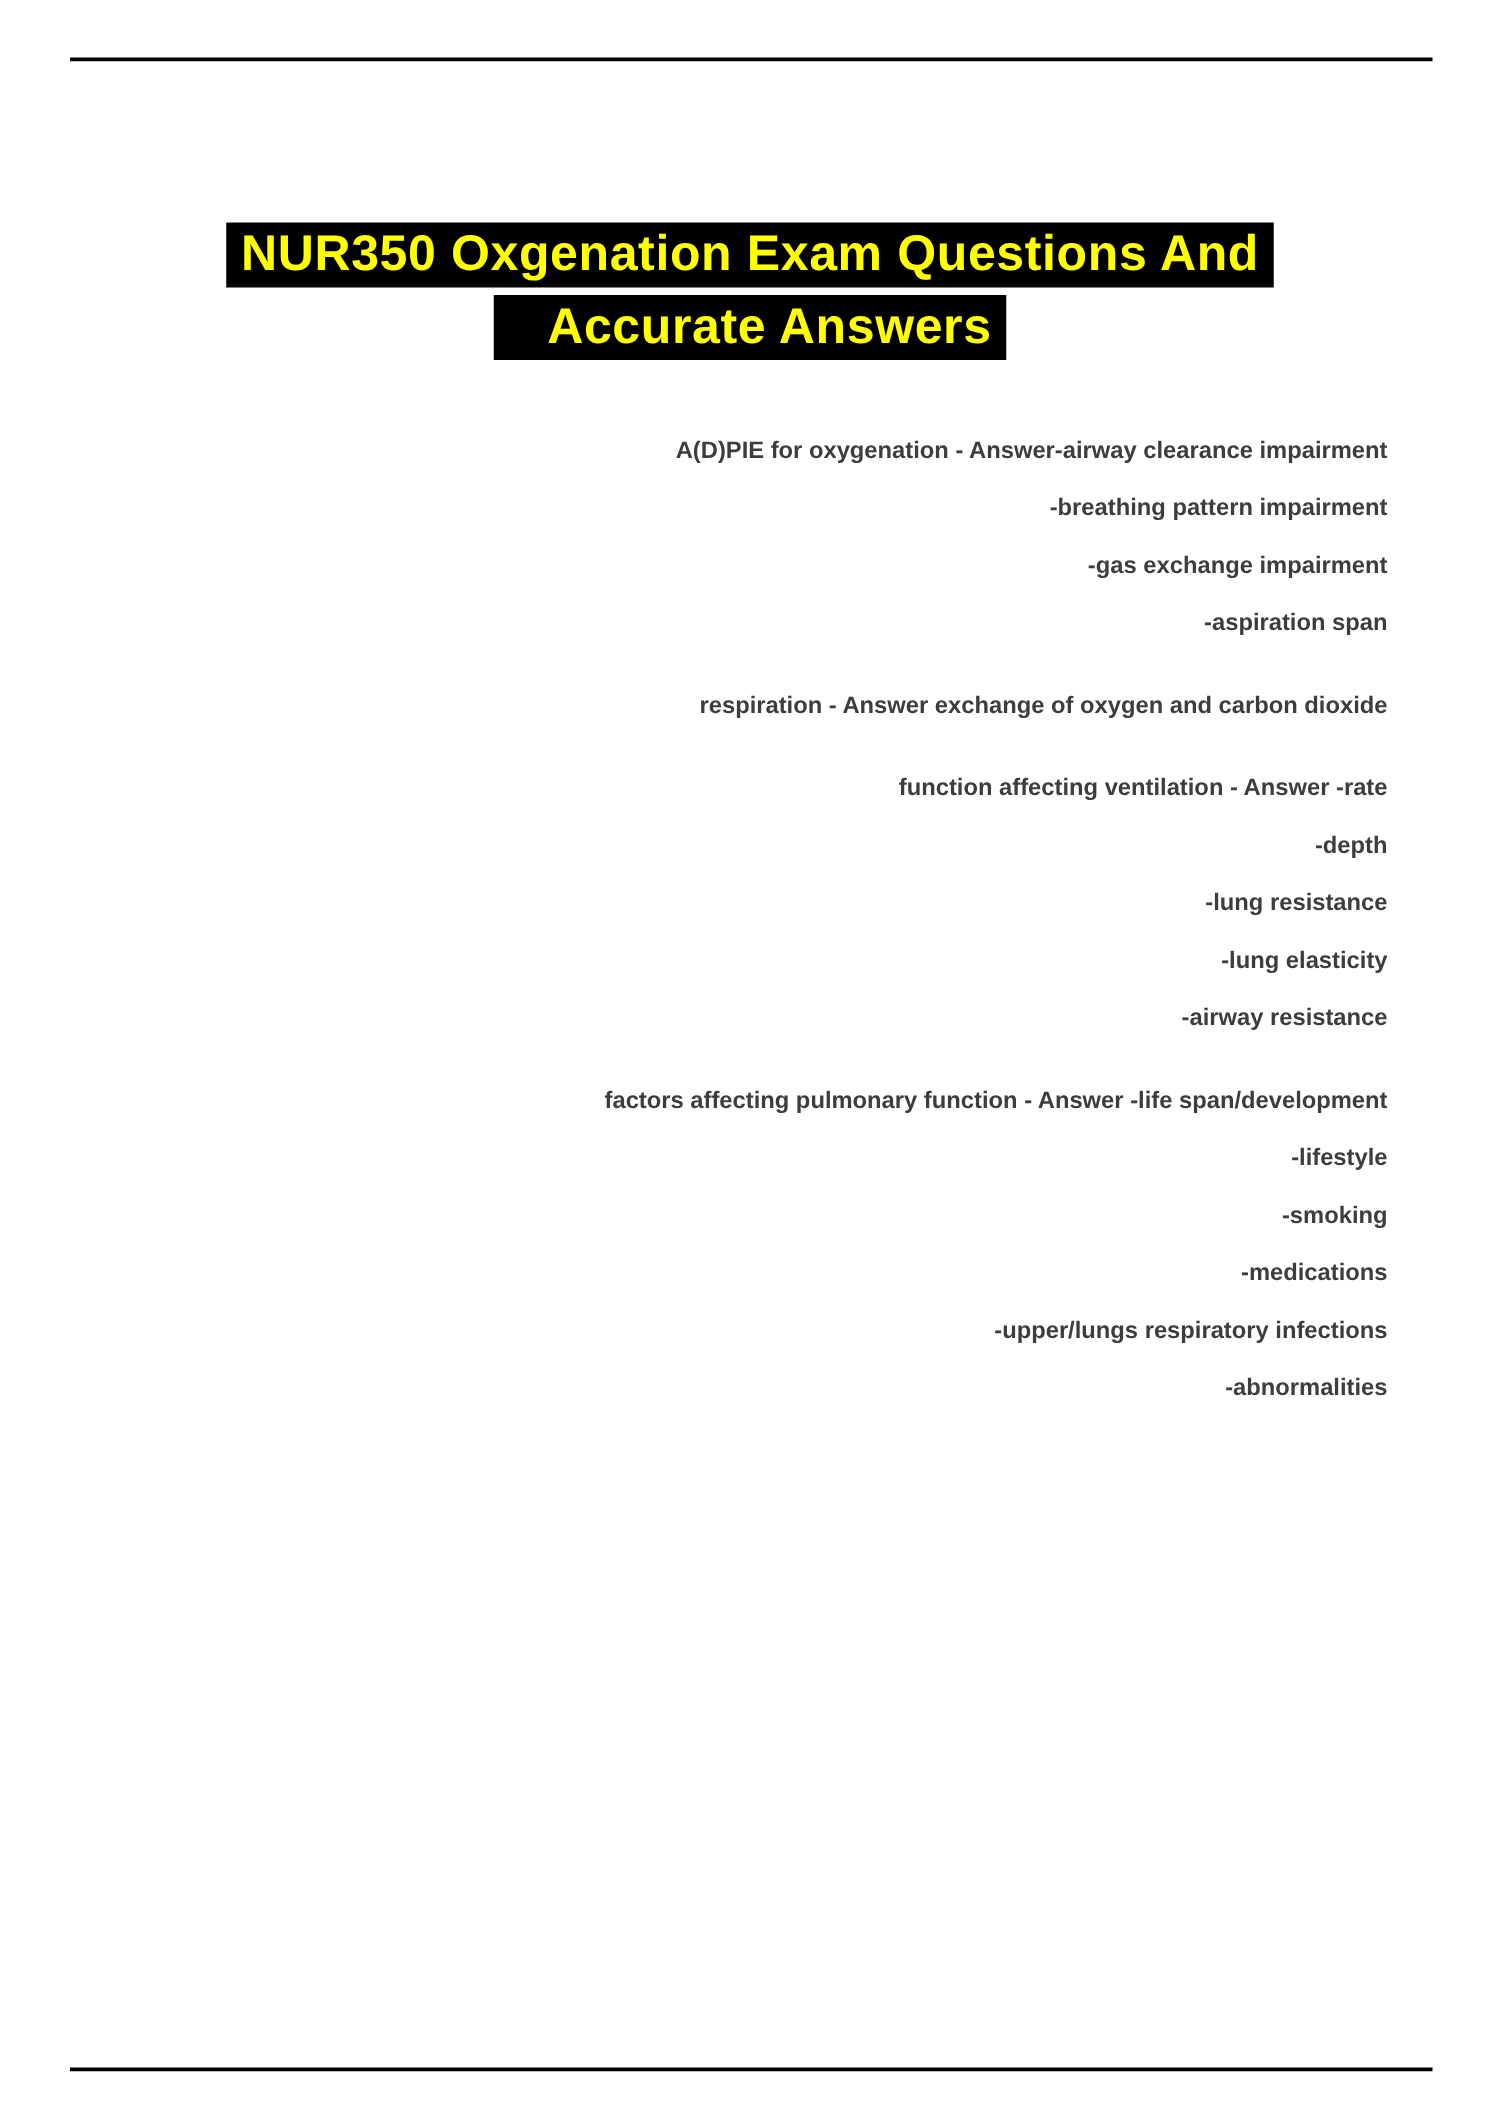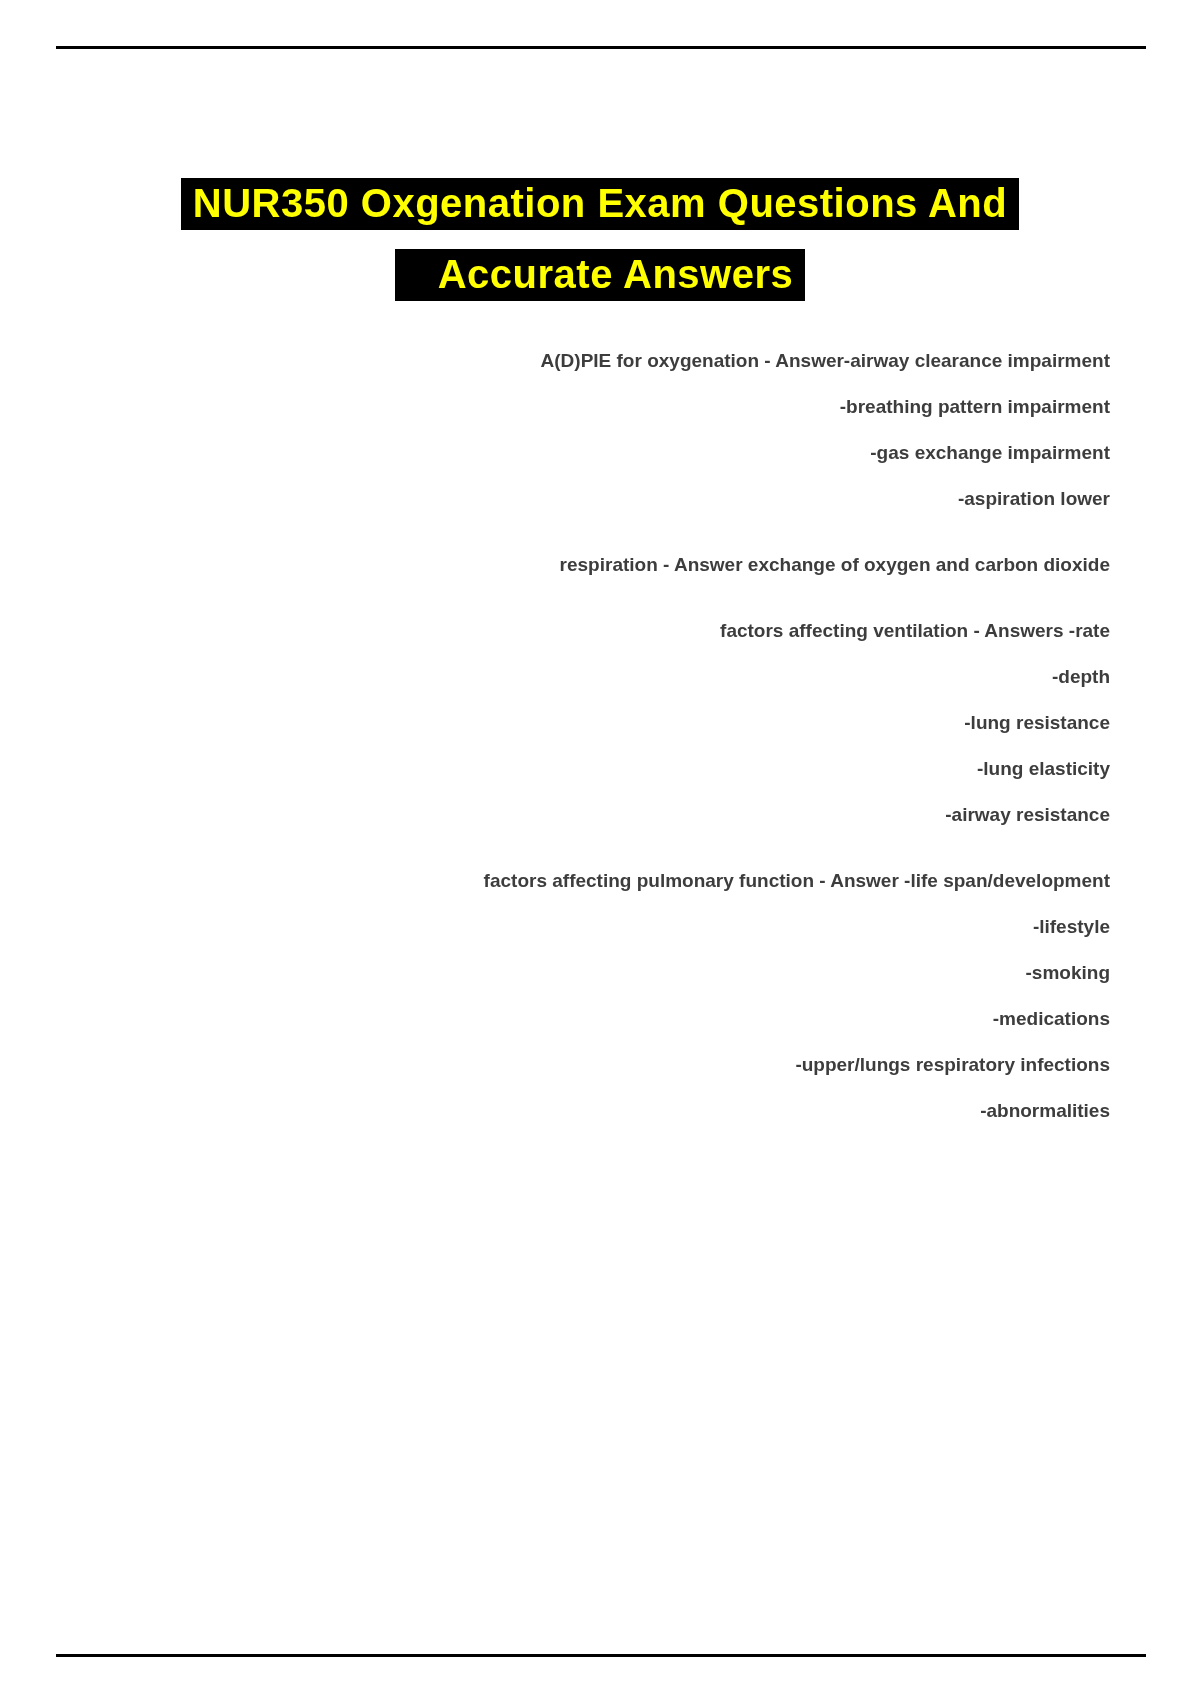--- a/index.html
+++ b/index.html
@@ -31,21 +31,21 @@
     left: 0;
     right: 0;
     text-align: center;
     line-height: 1;
   }
   .title-line {
     display: inline-block;
     font-size: 40px;
     font-weight: bold;
     padding: 5px 12px 7px 12px;
-    margin-bottom: 19px;
+    margin-bottom: 6px;
     letter-spacing: 0.5px;
   }
 
   .doc-body {
     position: absolute;
     top: 351px;
     left: 133px;
     right: 90px;
     text-align: right;
   }
@@ -70,27 +70,27 @@
   <div class="title-wrap">
     <span class="title-line" style="background: rgb(0, 0, 0); color: rgb(255, 255, 0);">NUR350 Oxgenation Exam Questions And</span><br>
     <span class="title-line" style="background: rgb(0, 0, 0); color: rgb(255, 255, 0); padding-left: 43px;">Accurate Answers</span>
   </div>
 
   <div class="doc-body">
       <div class="block">
         <p class="line">A(D)PIE for oxygenation - Answer-airway clearance impairment</p>
         <p class="line">-breathing pattern impairment</p>
         <p class="line">-gas exchange impairment</p>
-        <p class="line">-aspiration lower</p>
+        <p class="line">-aspiration span</p>
       </div>
       <div class="block">
         <p class="line">respiration - Answer exchange of oxygen and carbon dioxide</p>
       </div>
       <div class="block">
-        <p class="line">factors affecting ventilation - Answers -rate</p>
+        <p class="line">function affecting ventilation - Answer -rate</p>
         <p class="line">-depth</p>
         <p class="line">-lung resistance</p>
         <p class="line">-lung elasticity</p>
         <p class="line">-airway resistance</p>
       </div>
       <div class="block">
         <p class="line">factors affecting pulmonary function - Answer -life span/development</p>
         <p class="line">-lifestyle</p>
         <p class="line">-smoking</p>
         <p class="line">-medications</p>

